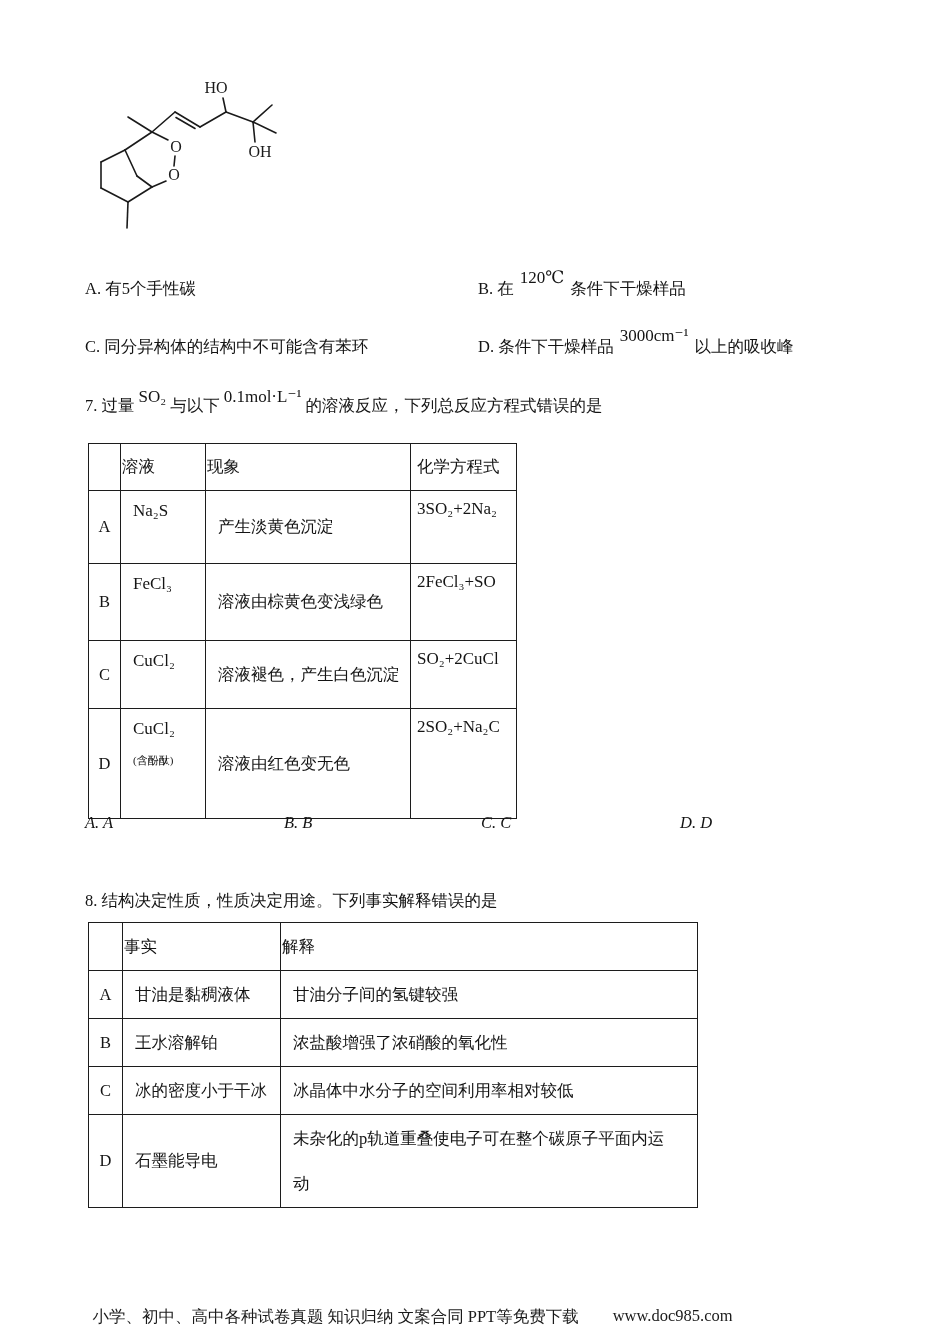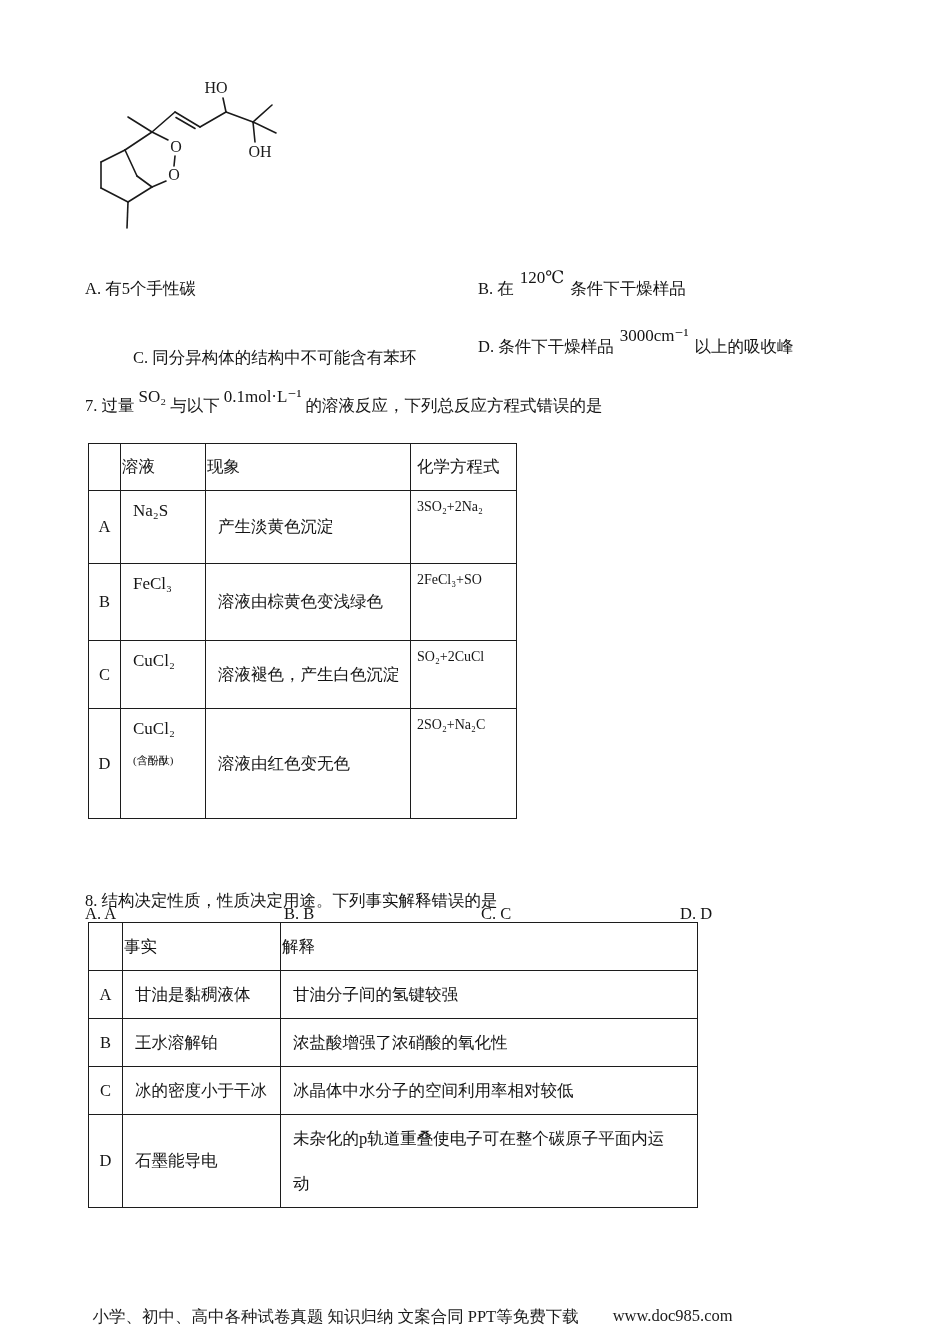--- a/index.html
+++ b/index.html
@@ -13,45 +13,45 @@
   .raised{position:relative;top:-11px;display:inline-block;margin:0 6px;font-size:17px;}
   .raised.small{top:-9px;margin:0 4px;}
 
   
   #molecule{left:90px;top:65px;width:200px;height:178px;}
   #molecule svg{display:block;}
 
   
   #opt-a{left:85px;top:277px;}
   #opt-b{left:478px;top:277px;}
-  #opt-c{left:85px;top:346px;margin-left:48px;}
+  #opt-c{left:85px;top:335px;}
   #opt-d{left:478px;top:335px;}
   #q7-stem{left:85px;top:394px;}
   #q8-stem{left:85px;top:889px;}
 
   
   table{border-collapse:collapse;table-layout:fixed;}
   td{border:1.5px solid #1c1c1c;font-size:16.5px;color:#141414;}
   #q7-table{left:88px;top:443px;}
   #q7-table table{width:428px;}
   #q8-table{left:88px;top:922px;}
   #q8-table table{width:609px;}
 
   td.letter{text-align:center;vertical-align:middle;font-size:16.5px;}
   td.hdr{vertical-align:middle;}
   td.sol{vertical-align:top;padding:10px 2px 0 12px;font-size:17px;overflow:hidden;white-space:nowrap;}
   td.phen{vertical-align:middle;padding-left:12px;white-space:nowrap;overflow:hidden;}
-  td.eq{vertical-align:top;padding:8px 0 0 6px;font-size:14px;white-space:nowrap;overflow:hidden;}
+  td.eq{vertical-align:top;padding:8px 0 0 6px;font-size:17px;white-space:nowrap;overflow:hidden;}
   td.fact{vertical-align:middle;padding-left:12px;white-space:nowrap;overflow:hidden;}
   td.expl{vertical-align:middle;padding-left:12px;}
   td.expl-wrap{line-height:45px;padding-right:26px;white-space:normal;border-radius:8px;}
   .sol-line2{display:block;margin-top:14px;font-size:11px;}
 
   
-  #answer-row{top:904px;left:0;width:854px;height:22px;}
+  #answer-row{top:813px;left:0;width:854px;height:22px;font-style:italic;}
   #answer-row span{position:absolute;font-size:16.5px;}
   #ans-a{left:85px;} #ans-b{left:284px;} #ans-c{left:481px;} #ans-d{left:680px;}
 
   
   #footer{top:1306px;left:0;width:825px;display:flex;justify-content:center;gap:34px;
           font-size:16.5px;color:#1a1a1a;}
 </style>
 </head>
 <body>
 

